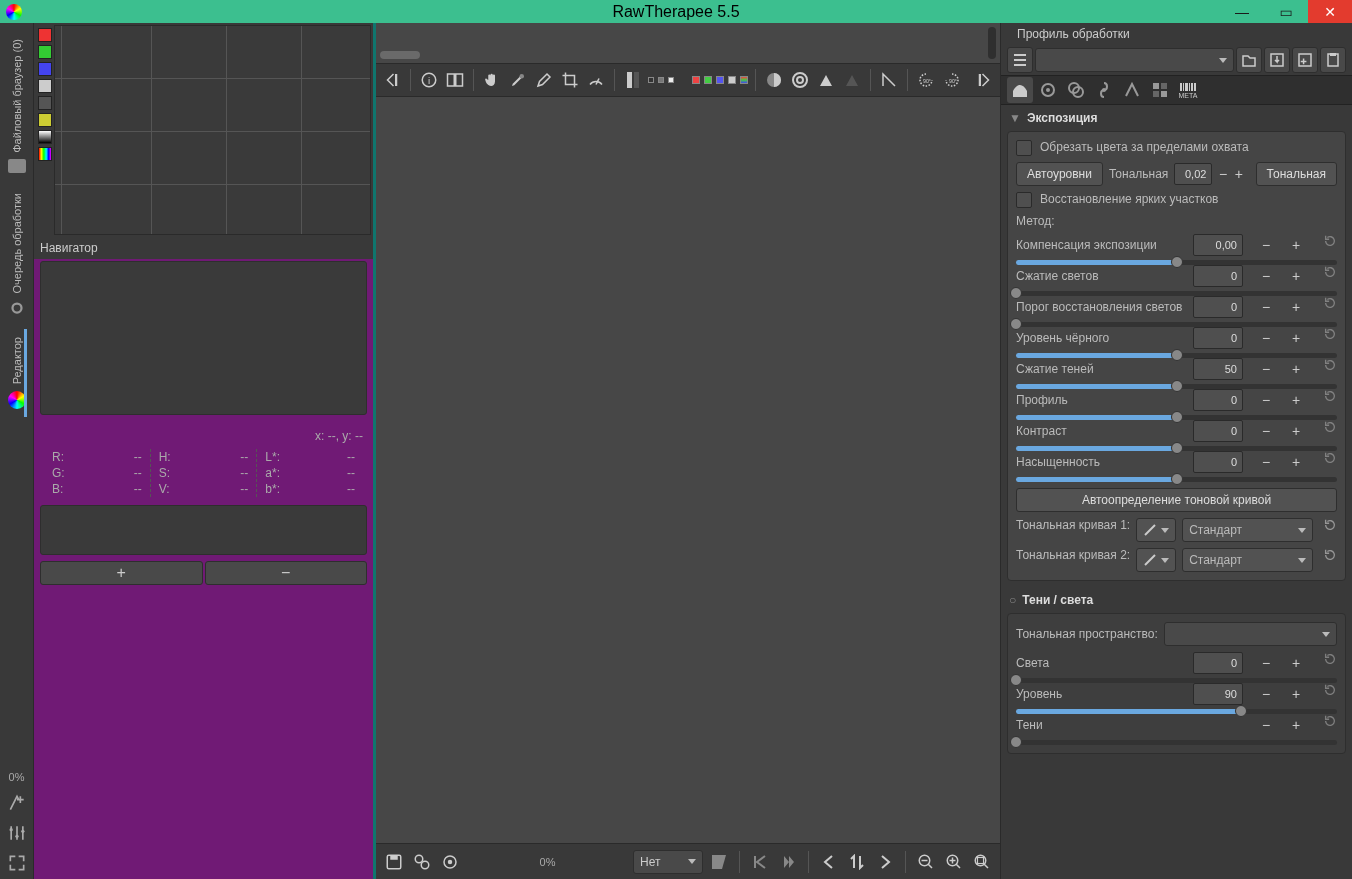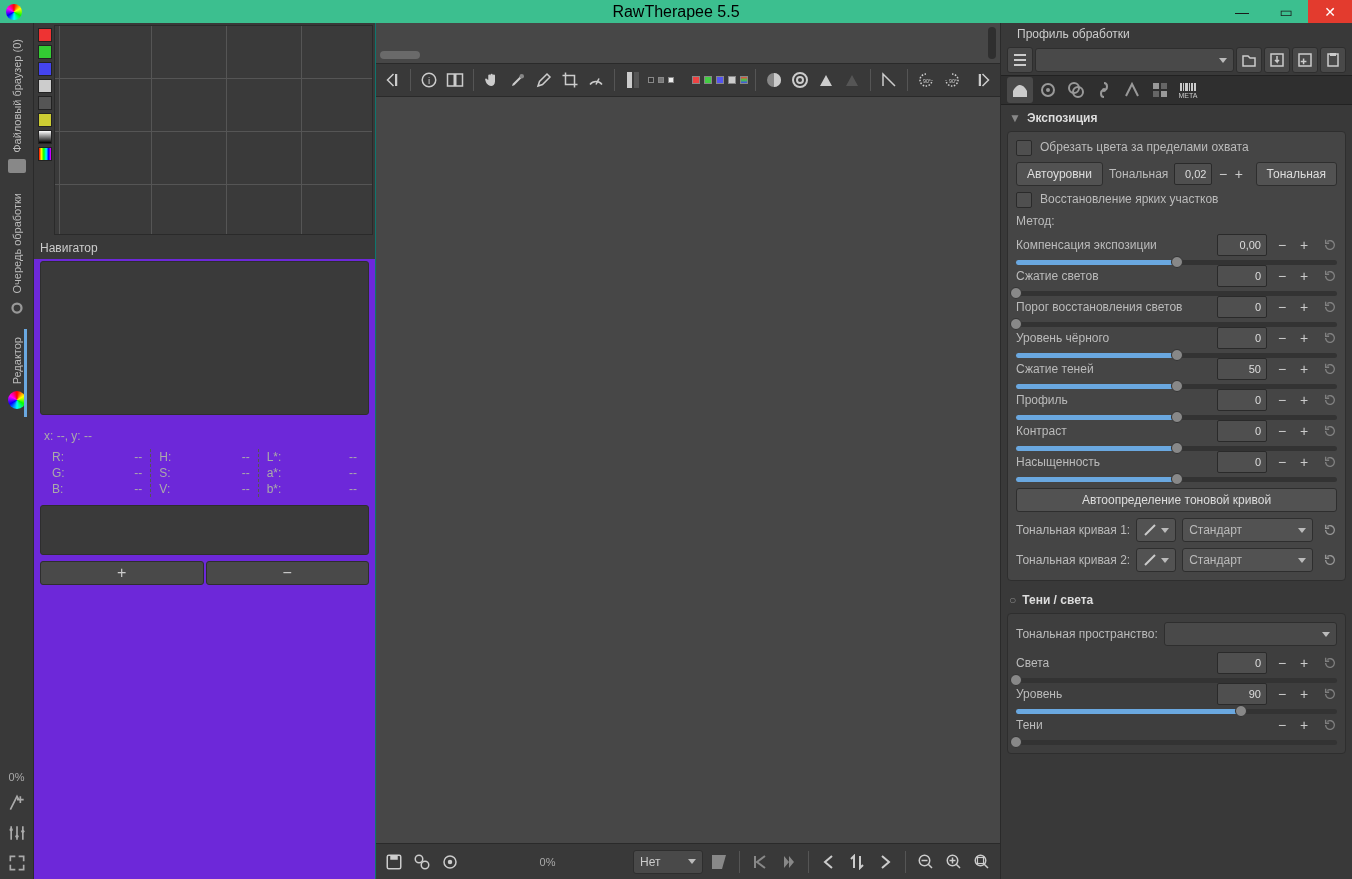--- a/index.html
+++ b/index.html
@@ -12,30 +12,30 @@
 .win-btn.close{background:#e33b2e;color:#fff}
 .app{display:flex;height:856px}
 .vside{width:34px;background:#393939;display:flex;flex-direction:column;align-items:center;padding-top:8px;gap:4px;border-right:1px solid #2a2a2a}
 .vtab{display:flex;flex-direction:column;align-items:center;gap:6px;padding:8px 0;cursor:pointer;position:relative}
 .vtab.active::after{content:"";position:absolute;right:-1px;top:0;bottom:0;width:3px;background:#6aa8e0}
 .vlabel{writing-mode:vertical-rl;transform:rotate(180deg);font-size:11px;color:#bbb}
 .vicon{width:18px;height:18px}
 .folder-i{width:18px;height:14px;background:#888;border-radius:2px}
 .rainbow-i{width:18px;height:18px;border-radius:50%;background:conic-gradient(red,yellow,lime,cyan,blue,magenta,red)}
 .main{flex:1;display:flex}
-.leftcol{width:342px;display:flex;flex-direction:column;background:#6d28d9;border-right:1px solid #0f766e}
+.leftcol{width:342px;display:flex;flex-direction:column;background:#701a75;border-right:3px solid #0f766e}
 .histogram{height:214px;background:#393939;padding:2px;display:flex}
 .colorchips{width:18px;display:flex;flex-direction:column;gap:3px;padding-top:3px}
 .chip{width:14px;height:14px;margin-left:2px;border:1px solid #222}
 .histoarea{flex:1;background:#3a3a3a;border:1px solid #2a2a2a;background-image:repeating-linear-gradient(to right,transparent 0,transparent 74px,#555 74px,#555 75px),repeating-linear-gradient(to bottom,transparent 0,transparent 52px,#555 52px,#555 53px);background-position:22px 0,0 0}
 .panel-hdr{background:#393939;color:#ccc;padding:4px 6px;font-size:12px}
 .panel-body{margin:2px 6px;background:#3a3a3a;border:1px solid #2e2e2e;border-radius:3px;flex:1}
 .nav-panel .panel-body{height:154px}
 .nav-info{padding:6px 10px;font-size:12px;color:#aaa}
-.nav-xy{text-align:left;margin:6px 0}
+.nav-xy{text-align:right;margin:6px 0}
 .nav-grid{display:flex;gap:0}
 .nav-col{flex:1;border-right:1px dashed #555;padding:0 8px}
 .nav-col:last-child{border:none}
 .nav-row{display:flex;justify-content:space-between;line-height:16px}
 .history .panel-body{height:200px}
 .snaps .panel-body{height:50px}
 .pm-row{display:flex;gap:2px;margin:4px 6px}
 .pm-btn{flex:1;height:24px;background:#494949;border:1px solid #2e2e2e;border-radius:3px;display:flex;align-items:center;justify-content:center;color:#ccc;font-size:16px}
 .left-bottom{margin-top:auto;padding:6px 4px;display:flex;flex-direction:column;gap:10px;align-items:center}
 .lb-icon{width:20px;height:20px;color:#999}
@@ -70,26 +70,26 @@
 .sec-hdr .arr{color:#888}
 .sec-body{background:#454545;border:1px solid #2e2e2e;border-radius:4px;padding:8px;display:flex;flex-direction:column;gap:6px;margin-bottom:6px}
 .chk-row{display:flex;align-items:flex-start;gap:8px}
 .chk{width:16px;height:16px;background:#4f4f4f;border:1px solid #2a2a2a;border-radius:2px}
 .btn{background:#525252;border:1px solid #2e2e2e;border-radius:3px;padding:4px 10px;color:#ddd;font-size:12px}
 .hrow{display:flex;align-items:center;gap:6px}
 .numbox{width:50px;height:22px;background:#4f4f4f;border:1px solid #2a2a2a;border-radius:2px;display:flex;align-items:center;justify-content:flex-end;padding:0 5px;color:#ddd;font-size:11px}
 .pm{width:14px;height:22px;display:flex;align-items:center;justify-content:center;color:#ccc;font-size:14px;cursor:pointer}
 .slider-row{display:flex;flex-direction:column;gap:2px}
 .slider-top{display:flex;align-items:center;justify-content:space-between}
-.slider-ctrls{display:flex;align-items:center;gap:8px}
+.slider-ctrls{display:flex;align-items:flex-start;gap:16px}
 .reset-i{width:14px;height:14px;margin-left:4px;opacity:0.6}
 .track{height:5px;background:linear-gradient(to right,#6aa8e0 50%,#333 50%);border-radius:3px;position:relative;margin-top:2px}
 .thumb{width:12px;height:12px;background:#888;border:1px solid #333;border-radius:50%;position:absolute;top:-4px;transform:translateX(-50%)}
 .wide-btn{width:100%;text-align:center}
-.curve-row{display:flex;align-items:center;gap:6px}
+.curve-row{display:flex;align-items:flex-start;gap:6px}
 .curve-row .lbl{flex:0 0 auto;font-size:12px}
 .small-dd{height:24px;background:#525252;border:1px solid #2e2e2e;border-radius:3px;display:flex;align-items:center;padding:0 6px;gap:4px}
 .caret{width:0;height:0;border-left:4px solid transparent;border-right:4px solid transparent;border-top:5px solid #bbb}
 svg{display:block}
 .sub-sec{background:#3e3e3e;border:1px solid #2e2e2e;border-radius:4px;padding:8px;display:flex;flex-direction:column;gap:6px}
 </style>
 </head>
 <body>
 
 <div class="titlebar">

